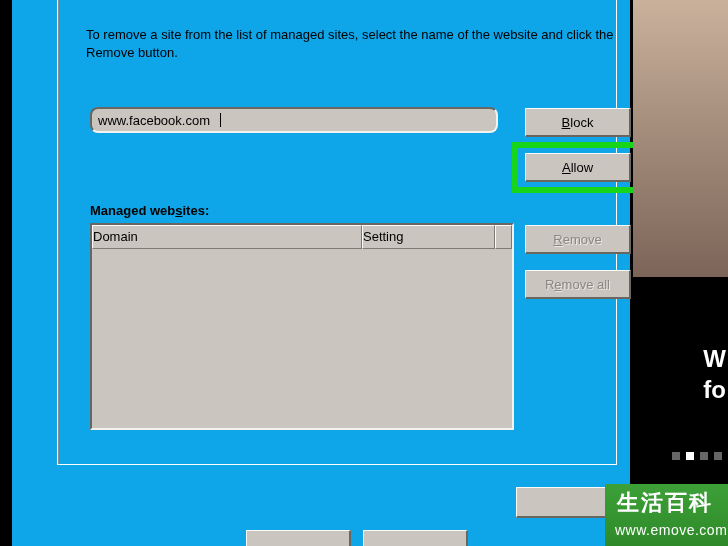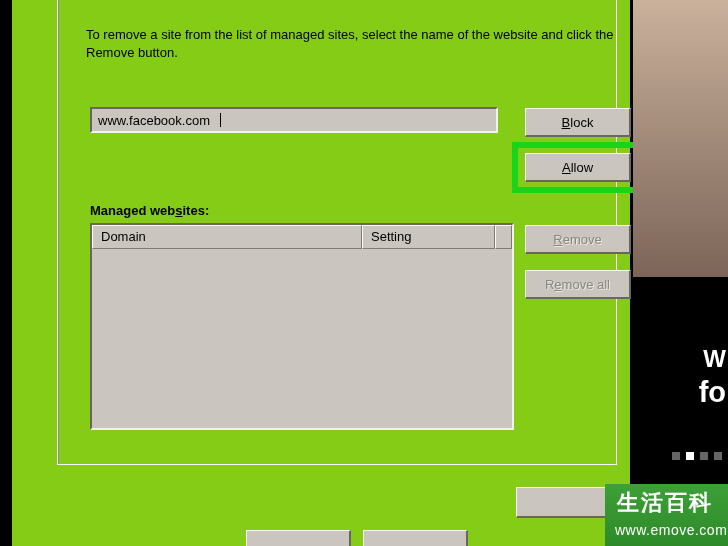--- a/index.html
+++ b/index.html
@@ -12,21 +12,21 @@
     font-size: 13px;
     background: #000;
     position: relative;
   }
   .dialog-panel {
     position: absolute;
     left: 12px;
     top: 0px;
     width: 618px;
     height: 546px;
-    background: #84cc16;
+    background: #0ea5e9;
   }
   .group-frame {
     position: absolute;
     left: 45px;
     top: -20px;
     width: 558px;
     height: 483px;
     border: 1px solid #fff;
     box-shadow: inset 1px 1px 0 #8f8b86;
     background: transparent;
@@ -54,20 +54,21 @@
     box-sizing: border-box;
     border-top: 2px solid #6a6762;
     border-left: 2px solid #6a6762;
     border-right: 2px solid #f4f2ef;
     border-bottom: 2px solid #f4f2ef;
     background: #cac5bf;
     padding: 0 6px;
     font: inherit;
     color: #000;
     outline: none;
+    border-radius: 8px;
   }
   .caret {
     position: absolute;
     width: 1px;
     height: 14px;
     background: #000;
     left: 208px;
     top: 113px;
   }
   .btn {
@@ -126,21 +127,21 @@
     position: absolute;
     top: 0;
     height: 24px;
     box-sizing: border-box;
     border-top: 1px solid #fdfbf8;
     border-left: 1px solid #fdfbf8;
     border-right: 1px solid #7e7a74;
     border-bottom: 1px solid #7e7a74;
     background: #cac5bf;
     line-height: 22px;
-    padding-left: 8px;
+    padding-left: 0;
     color: #000;
   }
   .col-domain { left: 0; width: 270px; }
   .col-setting { left: 270px; width: 133px; }
   .col-end { left: 403px; width: 17px; padding:0; }
 
   
   .ad-strip {
     position: absolute;
     right: 0; top: 0;
@@ -153,21 +154,21 @@
     top: 345px;
     color: #fff;
     font-size: 24px;
     font-weight: bold;
   }
   .ad-text2 {
     position: absolute;
     right: 2px;
     top: 376px;
     color: #fff;
-    font-size: 29px;
+    font-size: 24px;
     font-weight: bold;
   }
   .pager {
     position: absolute;
     right: 6px;
     top: 452px;
     display: flex; gap: 6px;
   }
   .dot {
     width: 8px; height: 8px;

